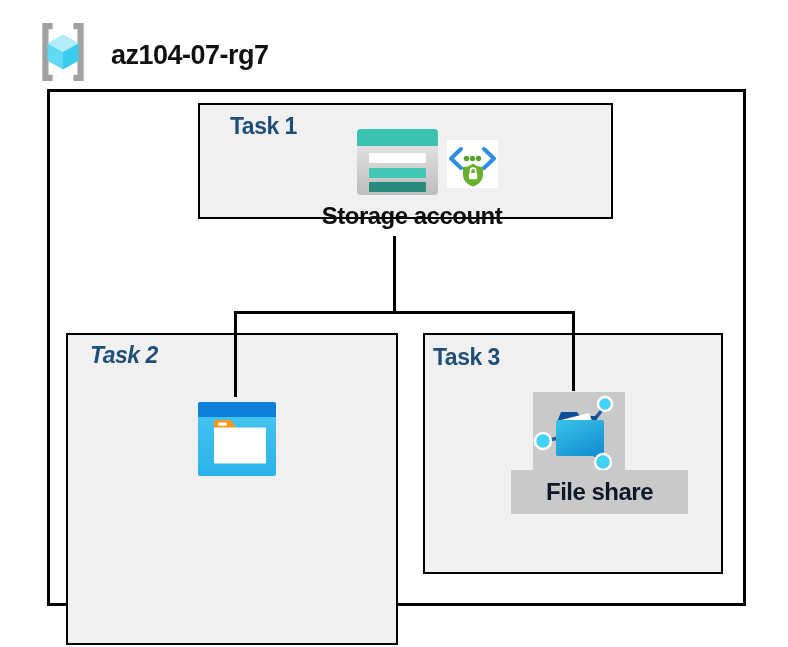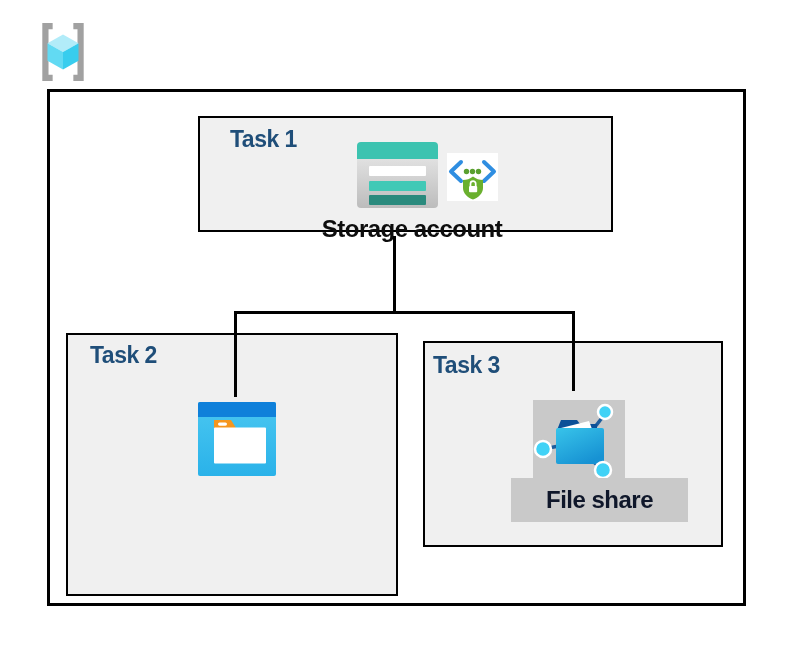--- a/index.html
+++ b/index.html
@@ -20,23 +20,23 @@
     letter-spacing: -0.5px; white-space: nowrap;
   }
   
   .outer-box {
     position: absolute; left: 47px; top: 89px; width: 699px; height: 517px;
     border: 3px solid #000000; background: #ffffff;
   }
   .task-box {
     position: absolute; border: 2.5px solid #000000; background: #f0f0f0;
   }
-  .task-box.t1 { left: 198px; top: 103px; width: 415px; height: 116px; margin-top: 13px; }
-  .task-box.t2 { left: 66px;  top: 333px; width: 332px; height: 263px; }
-  .task-box.t3 { left: 423px; top: 333px; width: 300px; height: 206px; margin-top: 8px; }
+  .task-box.t1 { left: 198px; top: 103px; width: 415px; height: 116px; }
+  .task-box.t2 { left: 66px;  top: 333px; width: 332px; height: 312px; font-style: italic; }
+  .task-box.t3 { left: 423px; top: 333px; width: 300px; height: 241px; }
   .task-label {
     position: absolute;
     font-size: 23px; font-weight: 700; color: #1f4e79;
     letter-spacing: -0.5px; white-space: nowrap;
   }
   .t1 .task-label { left: 30px; top: 8px; }
   .t2 .task-label { left: 22px; top: 7px; }
   .t3 .task-label { left: 8px;  top: 9px; }
   .resource-label {
     position: absolute; text-align: center;
@@ -70,20 +70,21 @@
 
 <div class="canvas">
 
   <svg class="rg-icon" viewBox="0 0 52 58" aria-hidden="true">
     <path d="M16 4 L9 4 L9 54 L16 54" stroke="#a1a1a1" stroke-width="6" fill="none"></path>
     <path d="M36 4 L43 4 L43 54 L36 54" stroke="#a1a1a1" stroke-width="6" fill="none"></path>
     <polygon points="26,12 41,20.5 26,29 11,20.5" fill="#b2ecf9"></polygon>
     <polygon points="11,20.5 26,29 26,46 11,37.5" fill="#62daf3"></polygon>
     <polygon points="41,20.5 26,29 26,46 41,37.5" fill="#38cdee"></polygon>
   </svg>
+  <div class="rg-title">az104-07-rg7</div>
 
   <div class="outer-box"></div>
 
   <div class="task-box t1">
     <div class="task-label">Task 1</div>
 
     <svg class="storage-icon" viewBox="0 0 81 66" aria-hidden="true">
       <defs>
         <linearGradient id="gradStorage" x1="0" y1="0" x2="0" y2="1">
           <stop offset="0" stop-color="#ededed"></stop>

